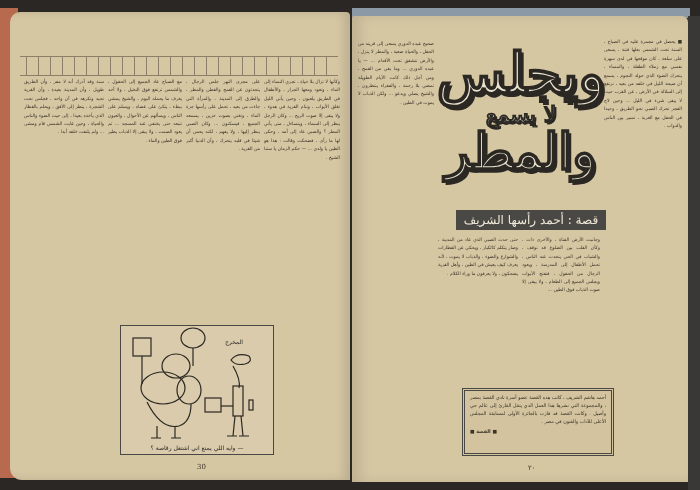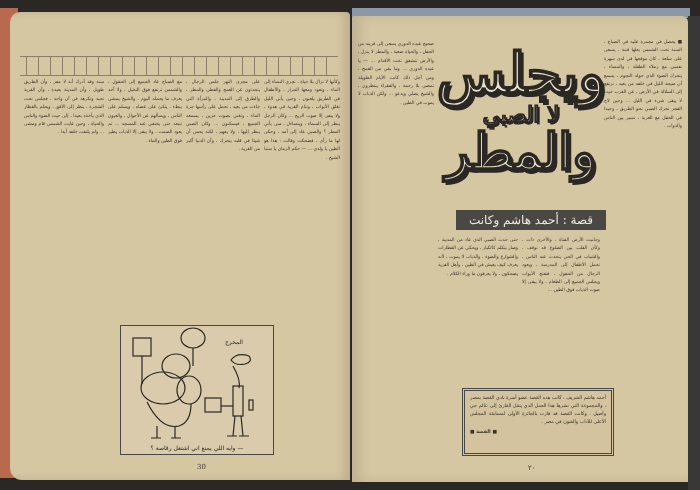--- a/index.html
+++ b/index.html
@@ -75,25 +75,25 @@
 </div>
 
 <span class="page-num" style="left:197px; top:463px;">30</span>
 
 <div class="page page-right"></div>
 
 <div class="col" style="left:604px; top:38px; width:78px; height:400px;">■ يحصل في مجمرة عليه في الصباح ، السنة تحت الشمس بعلها فتنة ، يسعى على سلعة ، كان موقعها في لدى سهرة نفسي مع زملاء الطفلة ، والمساء ، يتحرك الضوء الذي حوله النجوم ، يسمع أن صيحة الليل في خلفه من بعيد ، ترتفع إلى السلالة في الأرض ، عن القرب حيث لا يبقى شيء في الليل ... وحين لاح الفجر تحرك الصبي نحو الطريق ، وحيدا في الحقل مع العربة ، تسير بين الناس والدواب .</div>
 
 <div class="title-block">
   <div class="title-main">ويجلس</div>
-  <div class="title-sub">لا الصبي</div>
+  <div class="title-sub">لا يسمع</div>
   <div class="title-main2">والمطر</div>
 </div>
 
-<div class="author-band">قصة : أحمد هاشم وكانت</div>
+<div class="author-band">قصة : أحمد رأسها الشريف</div>
 
 <div class="col" style="left:522px; top:236px; width:78px; height:148px;">وجانبت الأرض الفتاة ، والأخرى ذات ، وكأن القلب بين الضلوع قد توقف ، والشباب في الحي يتحدث عنه الناس ، تحمل الأطفال إلى المدرسة ، ويعود الرجال من الحقول ، فتفتح الأبواب ويجلس الجميع إلى الطعام ، ولا يبقى إلا صوت الذباب فوق الطين ...</div>
 <div class="col" style="left:438px; top:236px; width:80px; height:148px;">حتى حدث الصبي الذي عاد من المدينة ، وصار يتكلم كالكبار ، ويحكي عن القطارات والشوارع والضوء ، والذباب لا يموت ، لأنه يعرف كيف يعيش في الطين ، وأهل القرية يضحكون ، ولا يعرفون ما وراء الكلام .</div>
 <div class="col" style="left:358px; top:40px; width:76px; height:410px;">صحيح عبده الدوري يسعى إلى قريته من الحقل ، والحياة صعبة ، والمطر لا ينزل ، والأرض تتشقق تحت الأقدام ... — يا عبده الدوري ... وما بقي من القمح ، ومن أجل ذلك كانت الأيام الطويلة تمضي بلا رحمة ، والفقراء ينتظرون ، والشيخ يصلي ويدعو ... ولكن الذباب لا يموت في الطين .</div>
 
 <div class="note-box">
   <span>أحمد هاشم الشريف ، كاتب هذه القصة عضو أسرة نادي القصة بمصر ، والمجموعة التي نشرها هذا العمل الذي ينقل القارئ إلى عالم حي وأصيل . وكانت القصة قد فازت بالجائزة الأولى لمسابقة المجلس الأعلى للآداب والفنون في مصر .</span>
   <span class="note-sign">■ القصة ■</span>
 </div>
 

